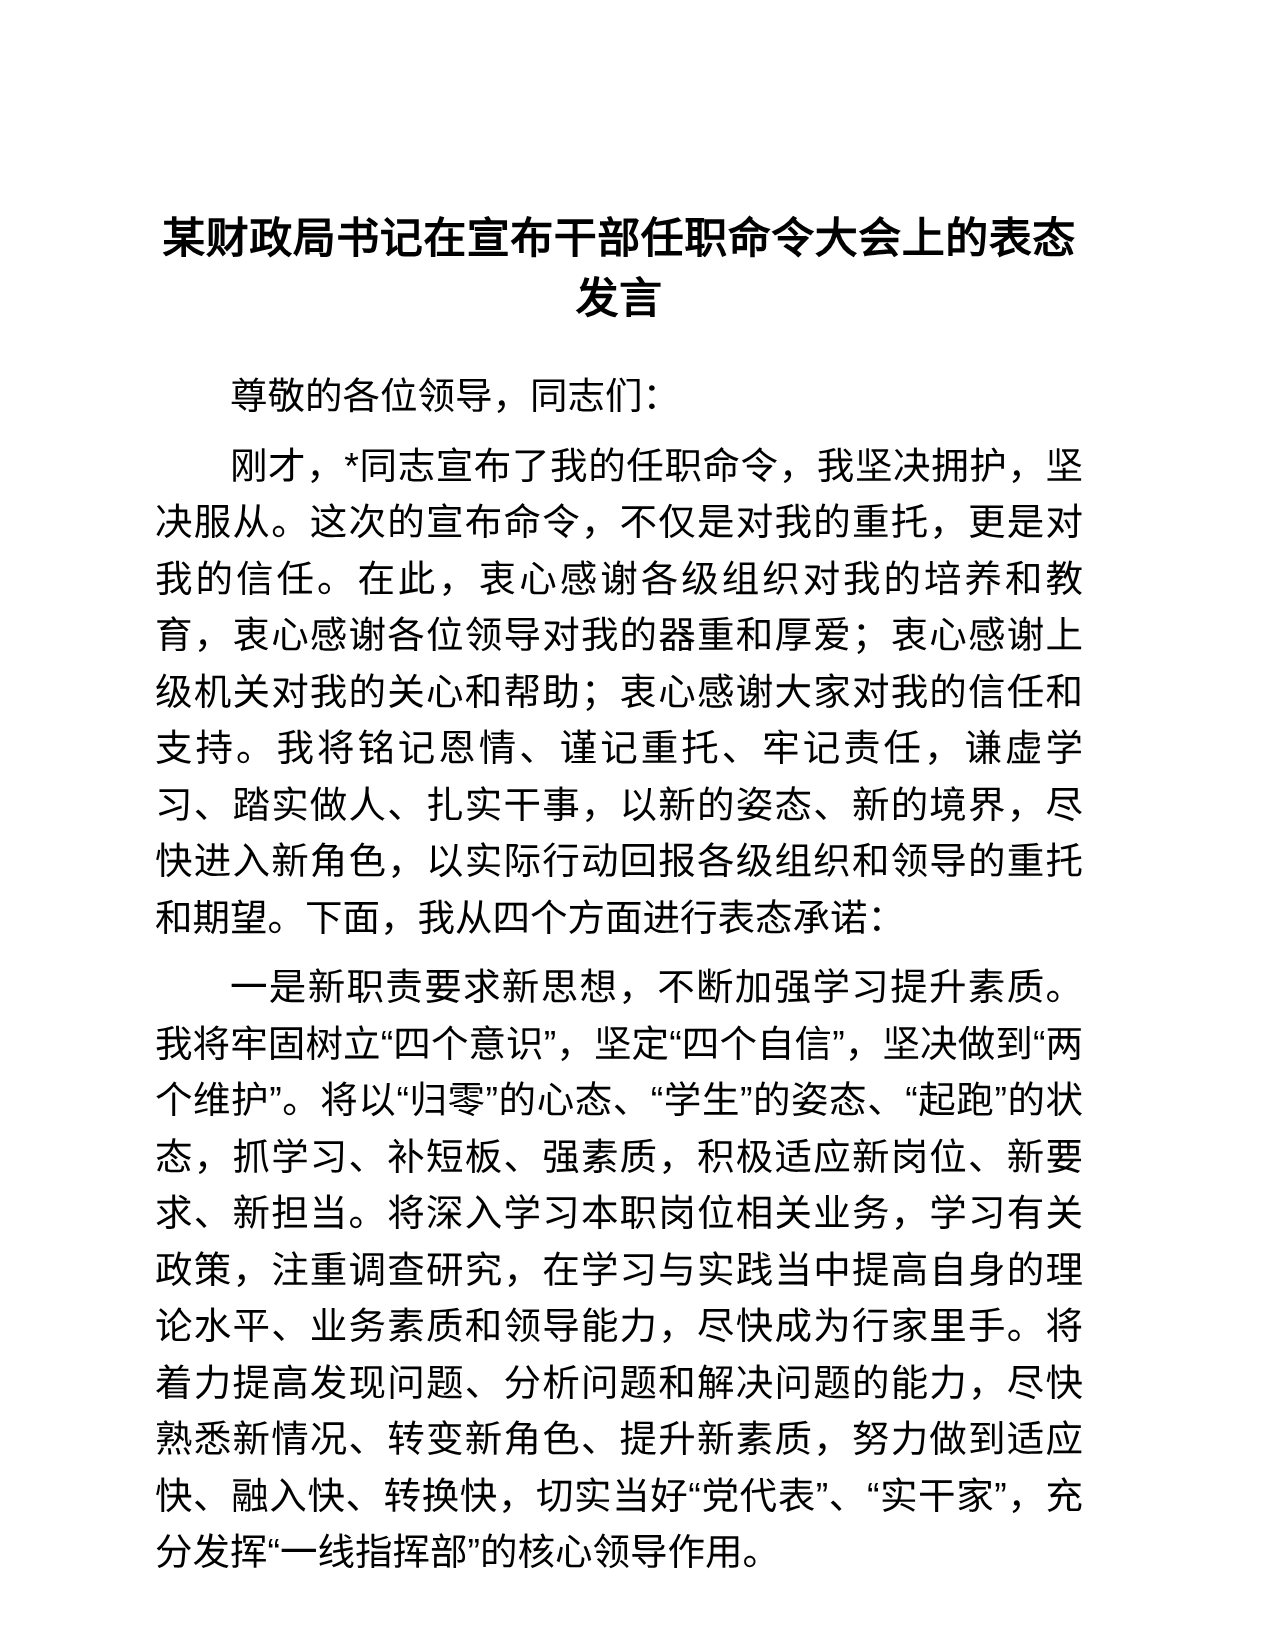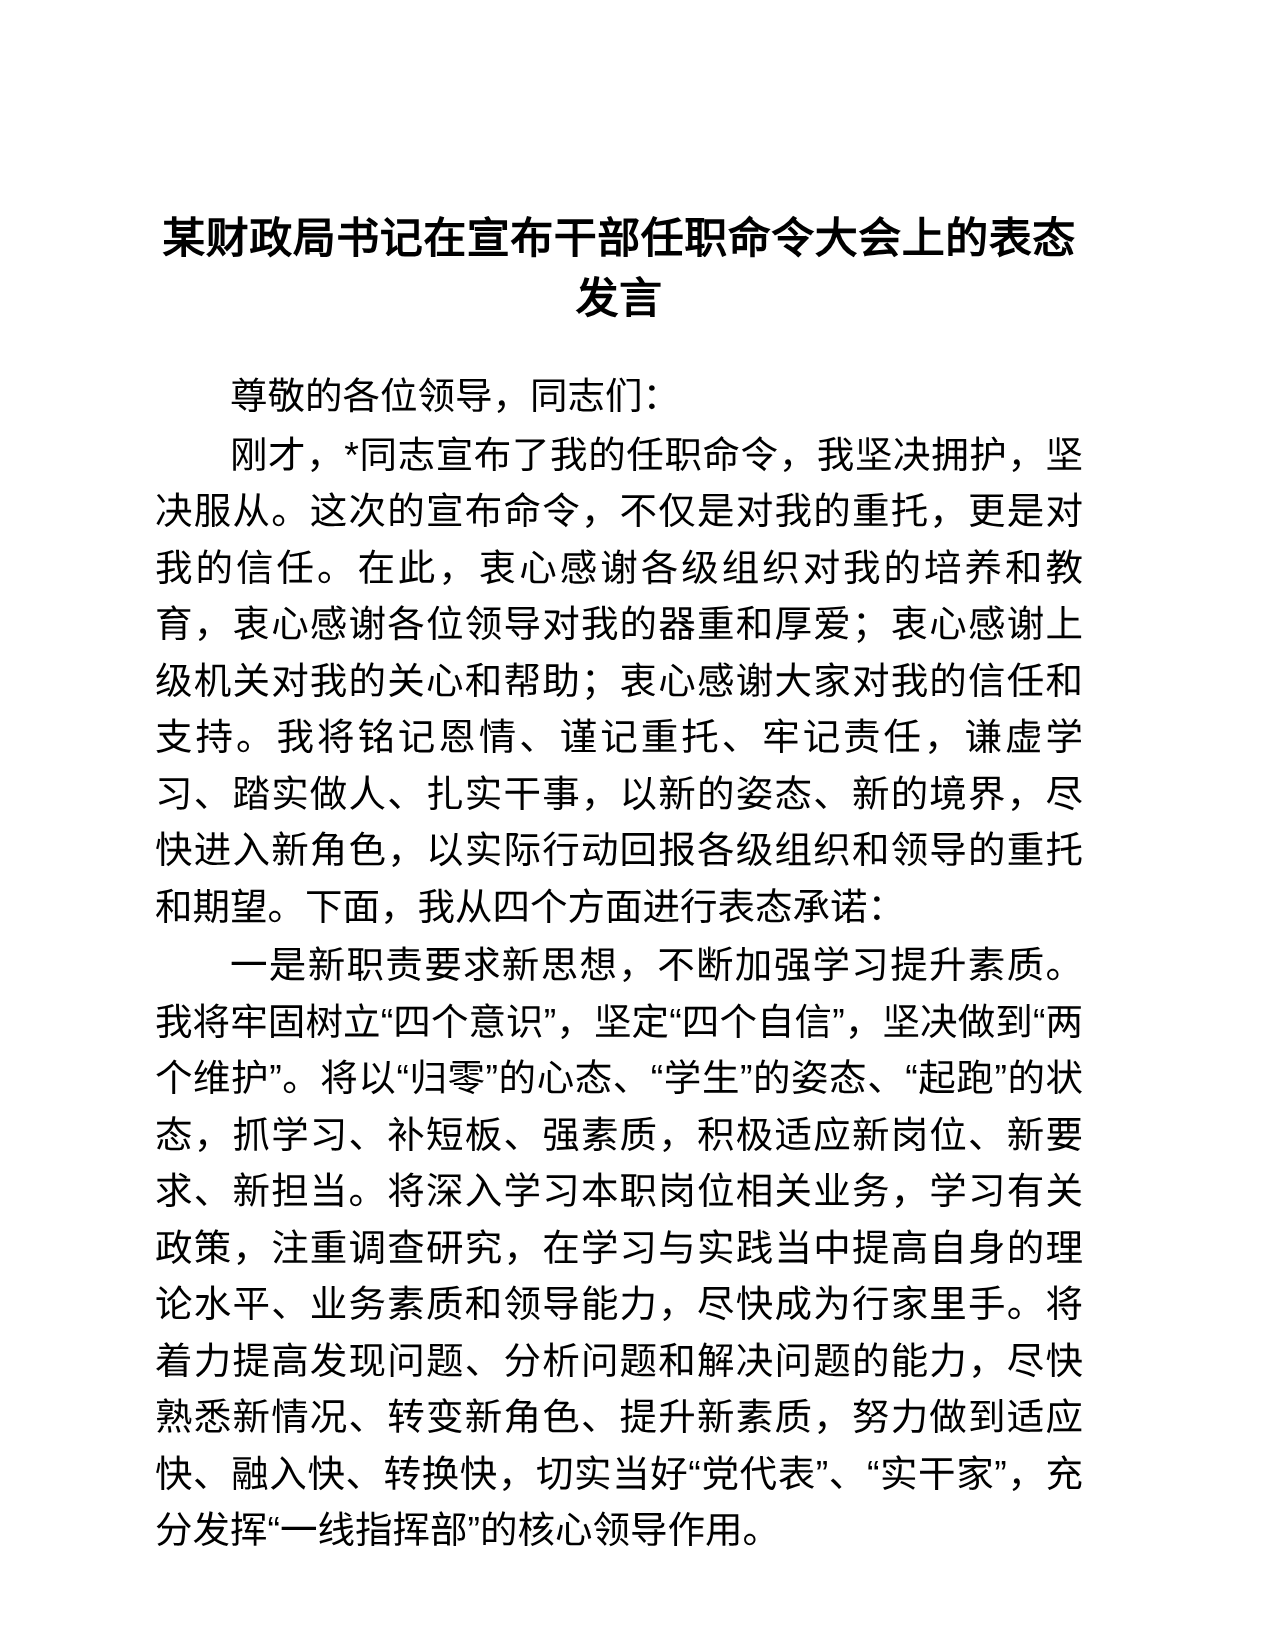--- a/index.html
+++ b/index.html
@@ -47,21 +47,21 @@
     text-align: justify;
     text-justify: inter-ideograph;
     text-indent: 2em;
     word-break: break-all;
     letter-spacing: 0px;
   }
   .para.gap-first {
     margin-top: 40px;
   }
   .para.gap {
-    margin-top: 2px;
+    margin-top: 13px;
   }
 </style>
 </head>
 <body>
 
 <div class="page">
   <div class="content">
 
     <h1 class="doc-title">某财政局书记在宣布干部任职命令大会上的表态发言</h1>
 

